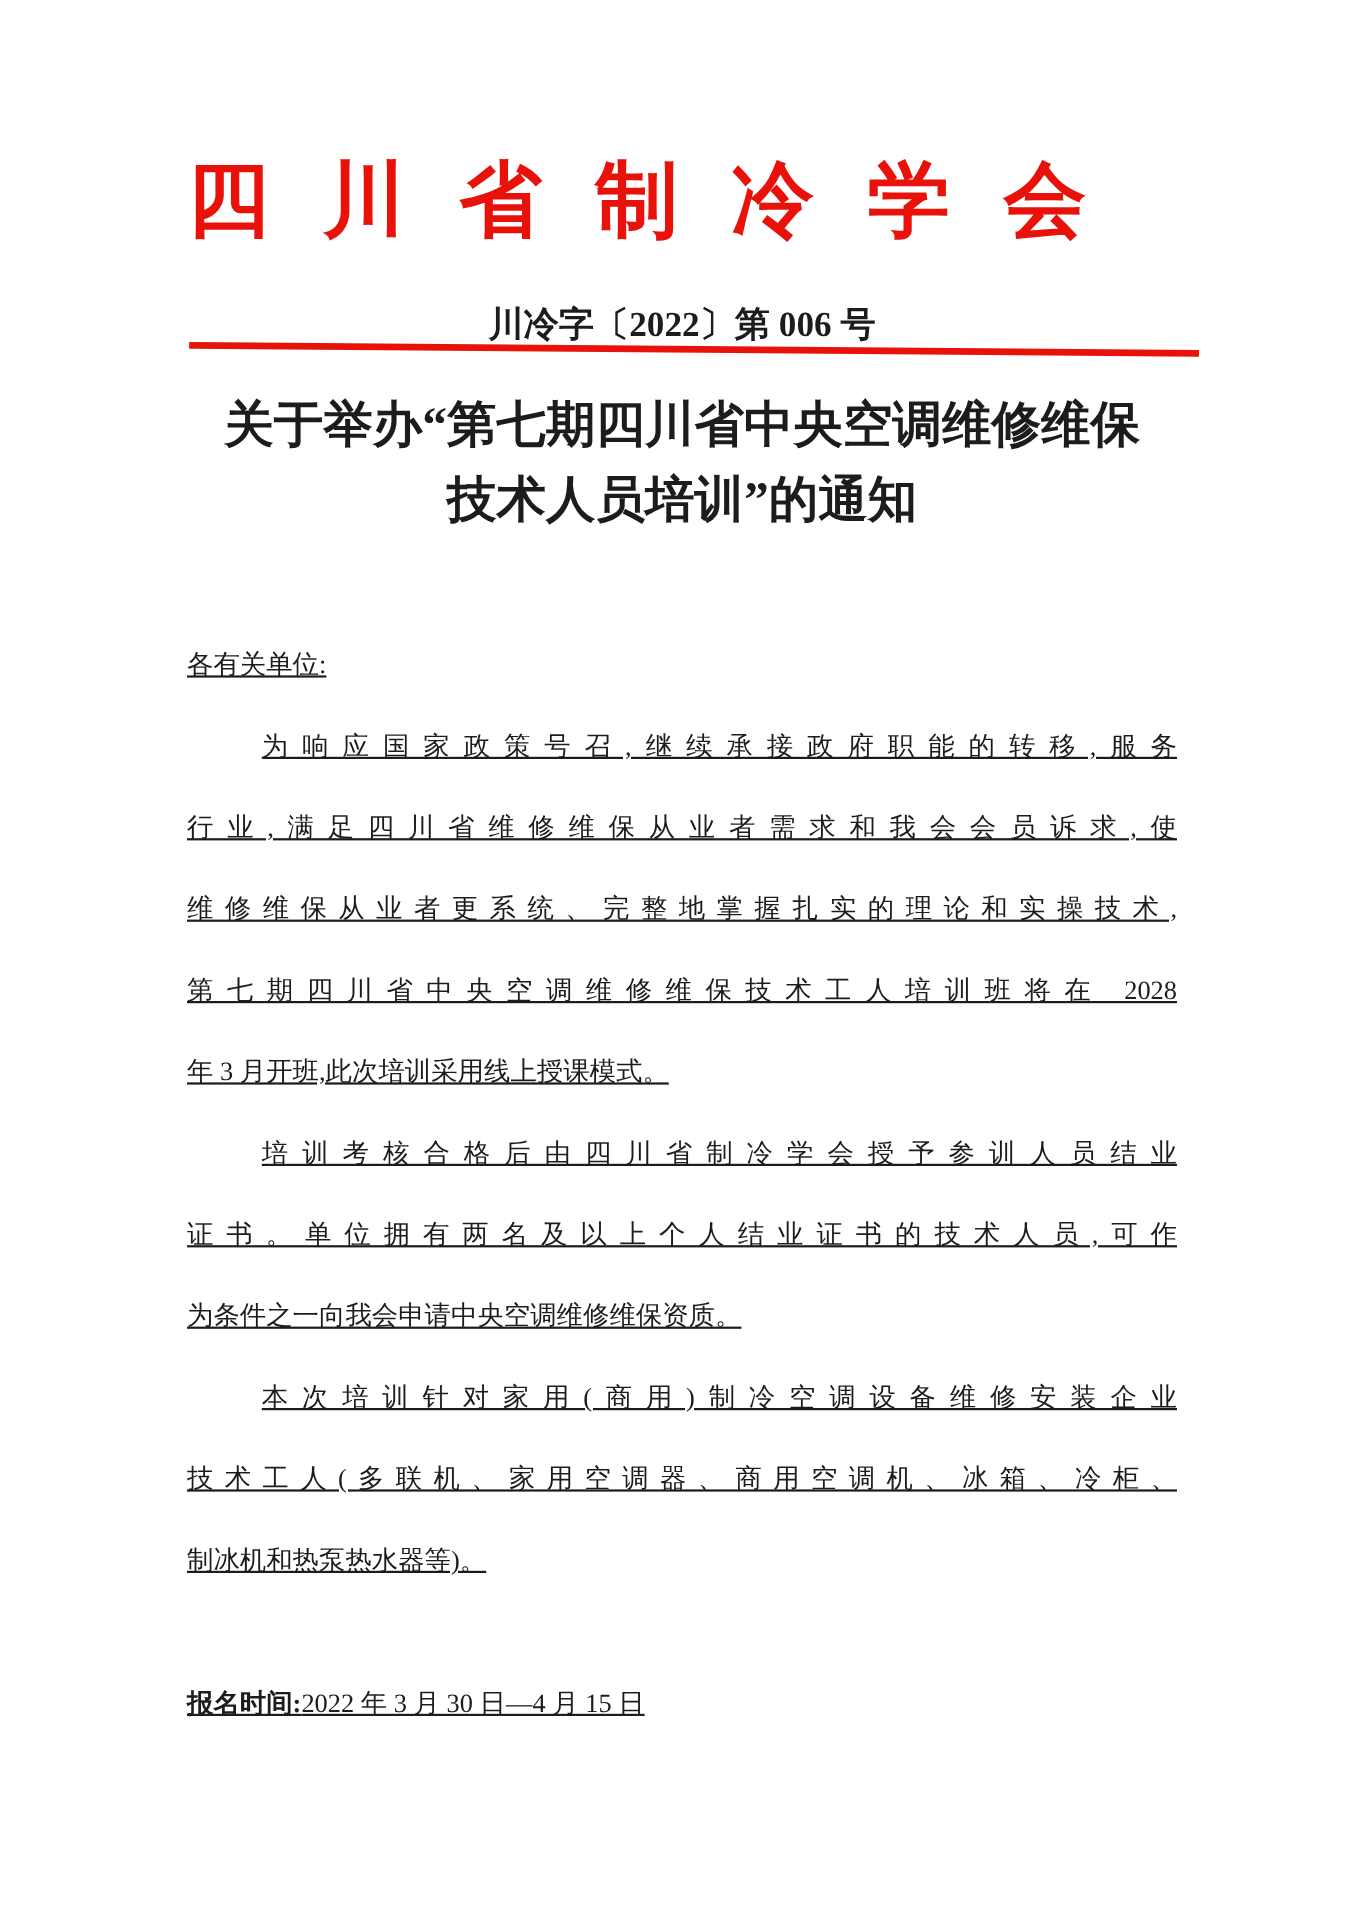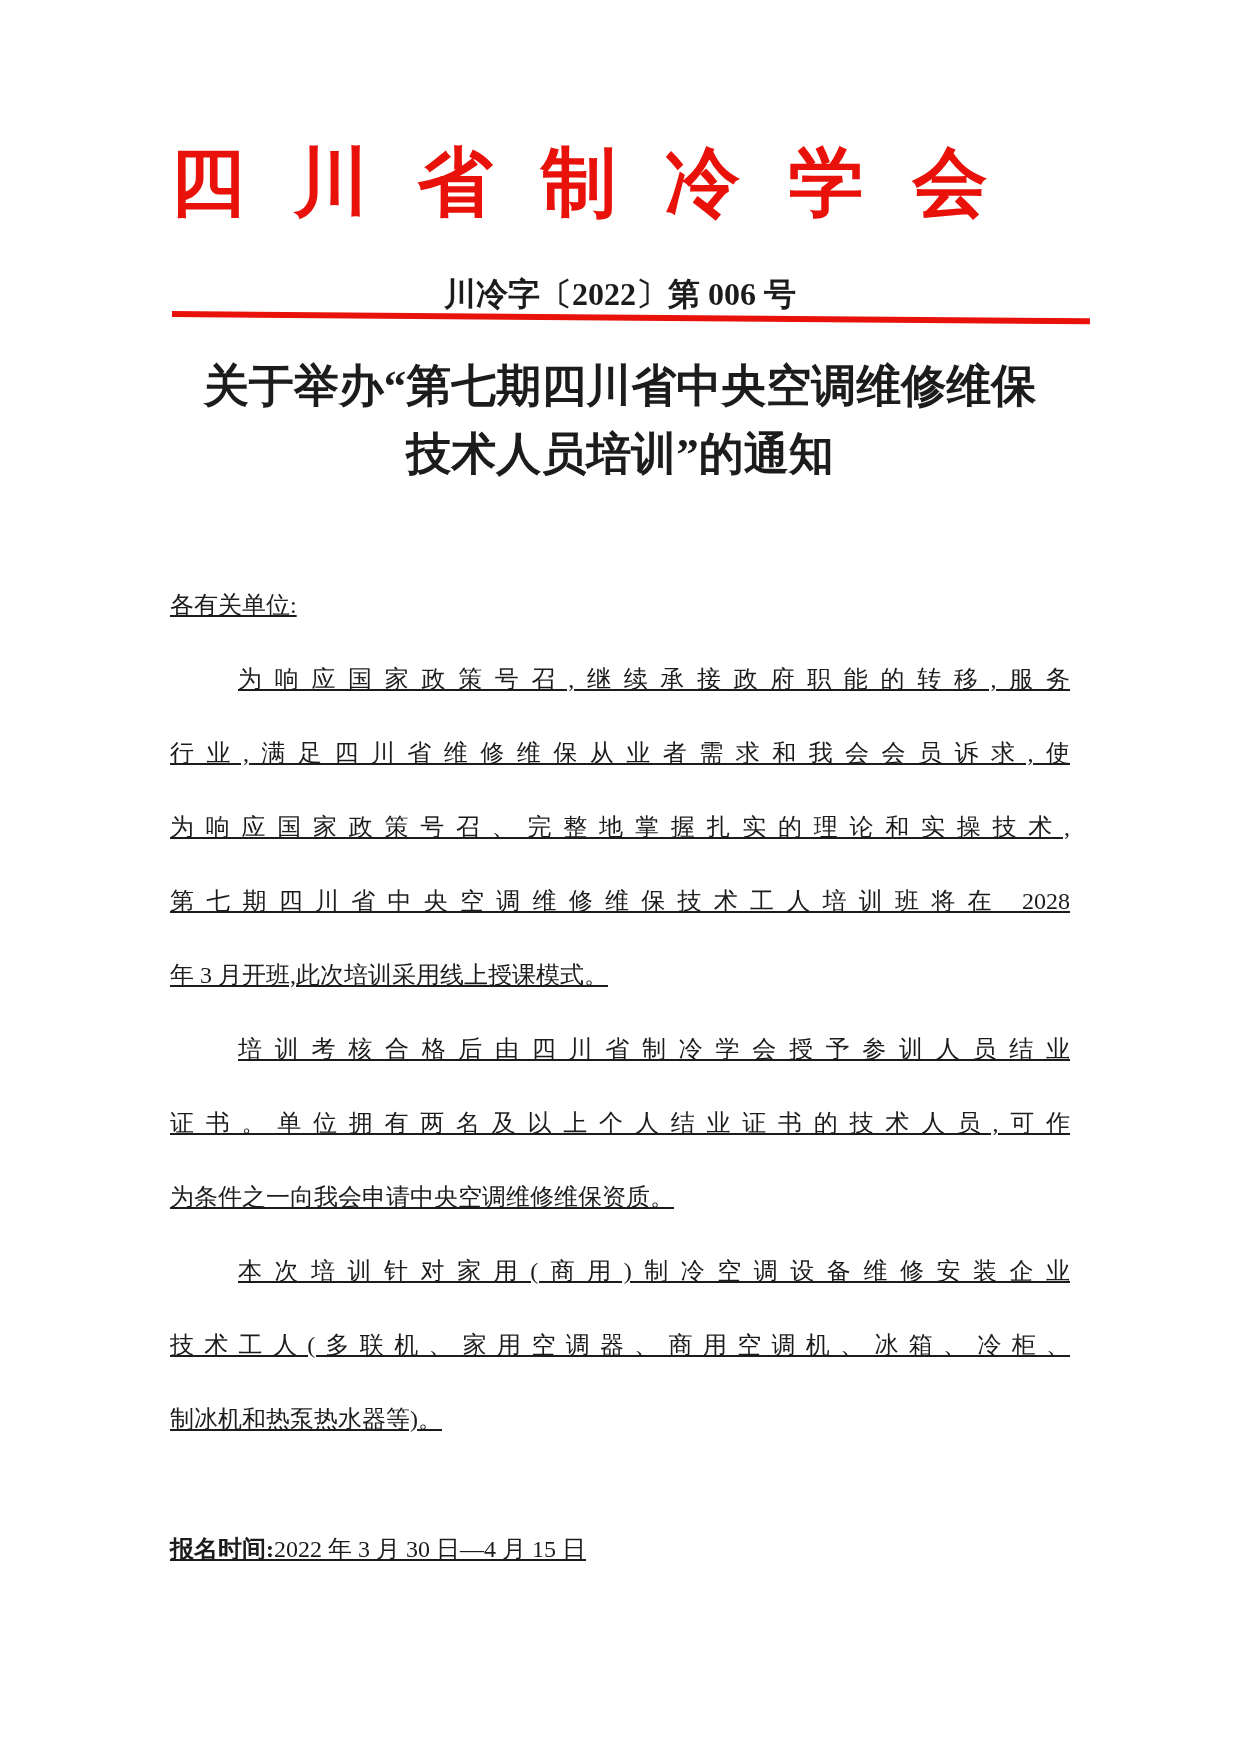--- a/index.html
+++ b/index.html
@@ -68,21 +68,21 @@
     <div>关于举办“第七期四川省中央空调维修维保</div>
     <div>技术人员培训”的通知</div>
   </div>
 
   <div class="body-block">
 
     <div class="line">各有关单位:</div>
 
     <div class="line first fill">为响应国家政策号召,继续承接政府职能的转移,服务</div>
     <div class="line fill">行业,满足四川省维修维保从业者需求和我会会员诉求,使</div>
-    <div class="line fill">为响应国家政策号召、完整地掌握扎实的理论和实操技术,</div>
+    <div class="line fill">维修维保从业者更系统、完整地掌握扎实的理论和实操技术,</div>
     <div class="line fill">第七期四川省中央空调维修维保技术工人培训班将在 2028</div>
     <div class="line">年 3 月开班,此次培训采用线上授课模式。</div>
 
     <div class="line first fill">培训考核合格后由四川省制冷学会授予参训人员结业</div>
     <div class="line fill">证书。单位拥有两名及以上个人结业证书的技术人员,可作</div>
     <div class="line">为条件之一向我会申请中央空调维修维保资质。</div>
 
     <div class="line first fill">本次培训针对家用(商用)制冷空调设备维修安装企业</div>
     <div class="line fill">技术工人(多联机、家用空调器、商用空调机、冰箱、冷柜、</div>
     <div class="line">制冰机和热泵热水器等)。</div>

